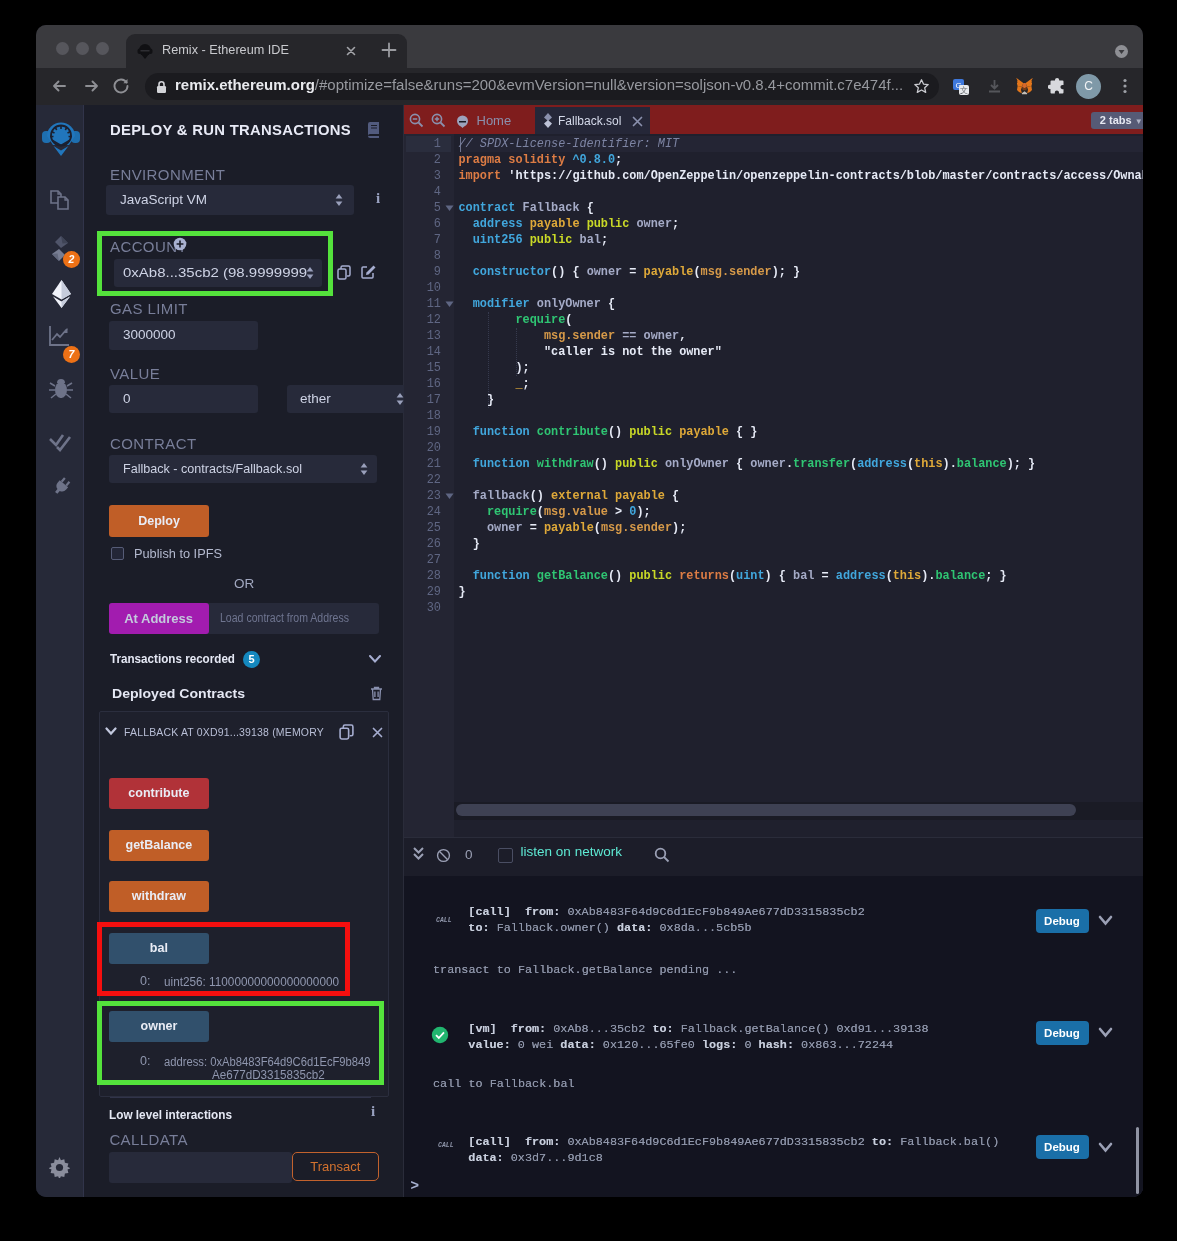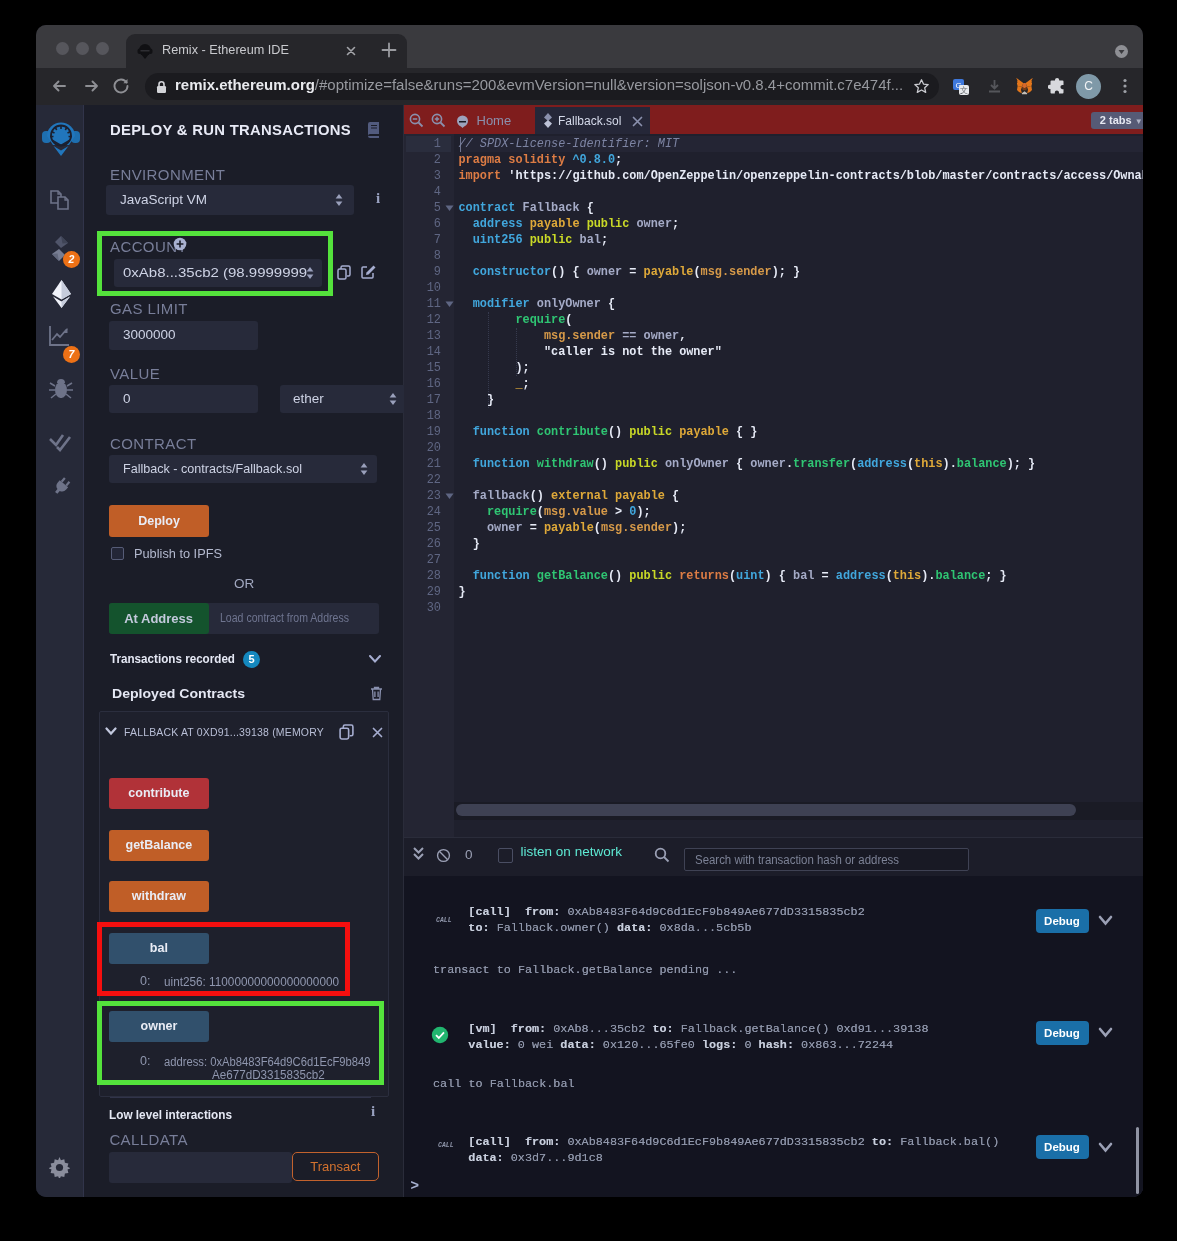--- a/index.html
+++ b/index.html
@@ -221,41 +221,41 @@
           <path d="M5.5 7.5 L12.5 0.5 L14.5 2.5 L7.5 9.5 L5 10 Z" fill="#A6ADD0"></path>
         </svg>
       <div class="ab lbl" style="left:26px;top:195px">GAS LIMIT</div>
       <div class="ab inp" style="left:25px;top:216px;width:149px;height:29px">
           <span class="ab" style="left:14px;top:6px">3000000</span>
         </div>
       <div class="ab lbl" style="left:26px;top:260px">VALUE</div>
       <div class="ab inp" style="left:25px;top:280px;width:149px;height:28px">
           <span class="ab" style="left:14px;top:6px">0</span>
         </div>
-      <div class="ab inp" style="left:196px;top:280px;width:126px;height:28px">
+      <div class="ab inp" style="left:203px;top:280px;width:126px;height:28px">
         <span class="ab" style="left:13px;top:6px">ether</span>
         <svg class="ab" style="right:9px;top:8px" width="8" height="12" viewBox="0 0 8 12">
             <path d="M4 0 L7.4 4.6 H0.6 Z" fill="#9AA0BB"></path>
             <path d="M4 12 L7.4 7.4 H0.6 Z" fill="#9AA0BB"></path>
           </svg>
       </div>
       <div class="ab lbl" style="left:26px;top:330px">CONTRACT</div>
       <div class="ab inp" style="left:25px;top:350px;width:268px;height:28px">
         <span class="ab" id="t-ctr" style="transform:scaleX(0.9319);left:14px;top:6px;white-space:nowrap;transform-origin:left center">Fallback - contracts/Fallback.sol</span>
         <svg class="ab" style="right:9px;top:8px" width="8" height="12" viewBox="0 0 8 12">
             <path d="M4 0 L7.4 4.6 H0.6 Z" fill="#9AA0BB"></path>
             <path d="M4 12 L7.4 7.4 H0.6 Z" fill="#9AA0BB"></path>
           </svg>
       </div>
       <div class="ab btn" style="left:25px;top:399.7px;width:100px;height:32px;line-height:32px;background:#C05E27">Deploy</div>
       <div class="ab" style="left:27px;top:442px;width:13px;height:13px;border:1px solid #565C77;border-radius:2px;background:#232637"></div>
       <div class="ab" id="t-pub" style="transform:scaleX(0.9458);left:50px;top:441px;font-size:13.5px;color:#B4BACF;white-space:nowrap;transform-origin:left center">Publish to IPFS</div>
       <div class="ab" style="left:0;top:471px;width:320px;text-align:center;font-size:13.5px;color:#A2A8C0">OR</div>
       <div class="ab" style="left:24.6px;top:498px;width:270px;height:31px;background:#272A3A;border-radius:3px">
-        <div class="ab" style="left:0;top:0;width:100px;height:31px;background:#14532d;border-radius:3px;color:#C3C9DC;font-size:13px;font-weight:700;text-align:center;line-height:31px">At Address</div>
+        <div class="ab" style="left:0;top:0;width:100px;height:31px;background:#a21caf;border-radius:3px;color:#C3C9DC;font-size:13px;font-weight:700;text-align:center;line-height:31px">At Address</div>
         <div class="ab" id="t-load" style="transform:scaleX(0.8439);left:111px;top:8px;font-size:12.5px;color:#6F7590;white-space:nowrap;transform-origin:left center">Load contract from Address</div>
       </div>
       <div class="ab" id="t-rec" style="transform:scaleX(0.8632);left:26px;top:546px;font-size:13.5px;font-weight:700;color:#E5E8F4;transform-origin:left center">Transactions recorded</div>
       <div class="ab" style="left:159px;top:546px;width:17px;height:17px;border-radius:50%;background:#1488BE;color:#fff;font-size:11px;font-weight:700;text-align:center;line-height:17px">5</div>
       <svg class="ab" style="left:285px;top:550px" width="12" height="8" viewBox="0 0 12 8">
           <path d="M1 1 L6 6.5 L11 1" stroke="#A6ADD0" stroke-width="2" fill="none" stroke-linecap="round"></path>
         </svg>
       <div class="ab" id="t-dep" style="transform:scaleX(1.0429);left:28px;top:581px;font-size:13.5px;font-weight:700;color:#E5E8F4;transform-origin:left center">Deployed Contracts</div>
       <svg class="ab" style="left:286px;top:581px" width="13" height="15" viewBox="0 0 13 15">
           <path d="M1 3 H12 M4.5 3 V1.5 h4 V3 M2.5 3 l.7 10.5 h6.6 L10.5 3 M4.9 5.5 v5.5 M8.1 5.5 v5.5" stroke="#8A91AF" stroke-width="1.3" fill="none"></path>
@@ -405,23 +405,20 @@
             <circle cx="9.5" cy="9.5" r="7.5" stroke="#9BA0B5" stroke-width="1.7" fill="none"></circle>
             <path d="M4.5 4.5 L14.5 14.5" stroke="#9BA0B5" stroke-width="1.7"></path>
           </svg>
         <span class="ab" style="left:61px;top:9px;font-size:13.5px;color:#9BA0B5">0</span>
         <div class="ab" style="left:93.7px;top:10.4px;width:15px;height:15px;border:1px solid #4A4E63;border-radius:2px"></div>
         <span class="ab" id="t-lis" style="left:116.6px;top:6px;font-size:13.5px;color:#5eead4;white-space:nowrap;transform-origin:left center">listen on network</span>
         <svg class="ab" style="left:250px;top:9px" width="16" height="16" viewBox="0 0 16 16">
             <circle cx="6.5" cy="6.5" r="4.8" stroke="#9BA0B5" stroke-width="1.8" fill="none"></circle>
             <path d="M10 10 L14.5 14.5" stroke="#9BA0B5" stroke-width="1.8"></path>
           </svg>
-        <div class="ab" style="left:280.4px;top:10.3px;width:284.2px;height:23.2px;border:1px solid #3F4254;border-radius:2px;background:#181924">
-            <span class="ab" id="t-sea" style="transform:scaleX(0.9146);left:10px;top:4px;font-size:12.5px;color:#7C8296;white-space:nowrap;transform-origin:left center">Search with transaction hash or address</span>
-          </div>
       </div>
       <div id="termbody" class="ab"></div>
       <div class="ab mono" style="left:32px;top:812px;font-size:6.5px;font-style:italic;font-weight:700;color:#8F96AA">CALL</div>
       <pre class="ab tgrey" style="left:64.3px;top:799px;font-size:11.8px;line-height:16px"><span class="tbold">[call]  from:</span> 0xAb8483F64d9C6d1EcF9b849Ae677dD3315835cb2
 <span class="tbold">to:</span> Fallback.owner() <span class="tbold">data:</span> 0x8da...5cb5b</pre>
       <div class="ab debugbtn" style="left:631.5px;top:804.4px">Debug</div>
       <svg class="ab" style="left:694px;top:810px" width="15" height="11" viewBox="0 0 15 11">
           <path d="M2 2 L7.5 8.5 L13 2" stroke="#9BA0B5" stroke-width="2.6" fill="none" stroke-linecap="round"></path>
         </svg>
       <pre class="ab tgrey" style="left:29px;top:857px;font-size:11.8px;line-height:16px">transact to Fallback.getBalance pending ...</pre>

